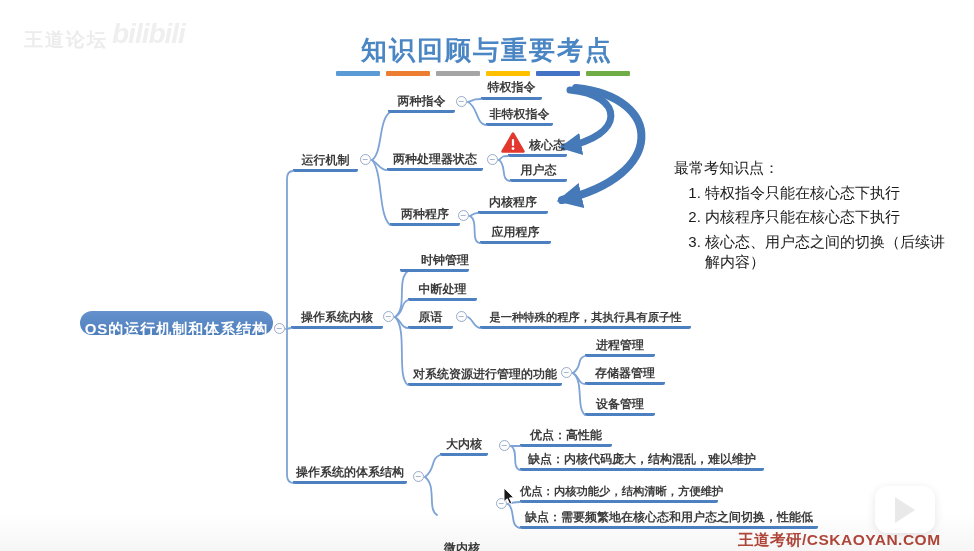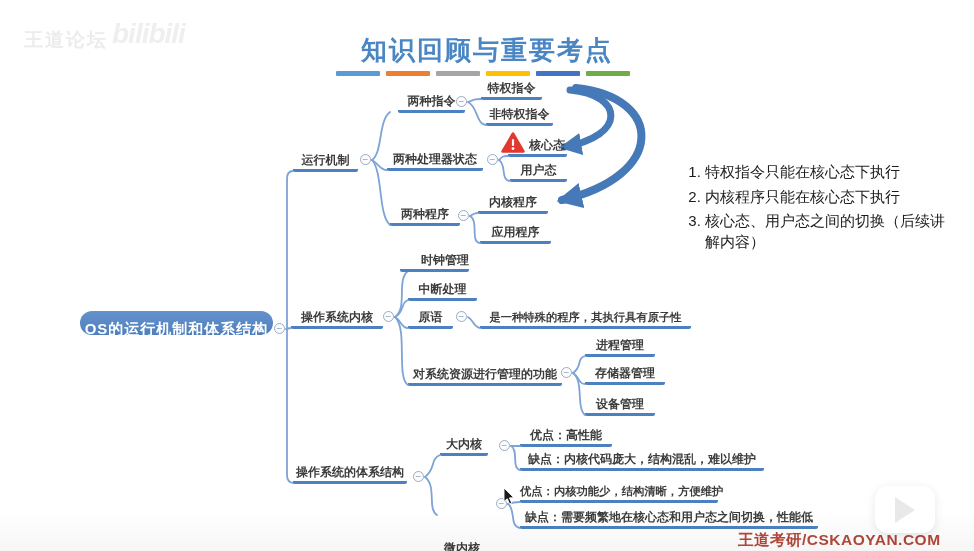--- a/index.html
+++ b/index.html
@@ -20,22 +20,22 @@
   
   .node{position:absolute;font-size:12px;font-weight:bold;color:#3c3c3c;text-align:center;
         white-space:nowrap;border-bottom:3.5px solid #4d80c0;border-radius:2px;
         padding:0 0 2px 0;line-height:13px;height:13px;}
   .small{font-size:11.3px;}
 
   #n-root{left:80px;top:311px;width:193px;height:24px;border:none;border-radius:16px;
           background:linear-gradient(#6592cd,#4f7fbc);color:#fff;font-size:15px;
           line-height:36px;padding:0;letter-spacing:1px;}
   #n-mechanism{left:293px;top:154px;width:65px;}
-  #n-two-instr{left:398px;top:95px;width:67px;}
-  #n-priv{left:481px;top:82px;width:61px;}
+  #n-two-instr{left:388px;top:95px;width:67px;}
+  #n-priv{left:481px;top:82px;width:61px;font-family:Liberation Mono, monospace;}
   #n-nonpriv{left:486px;top:108px;width:67px;}
   #n-cpu{left:387px;top:153px;width:96px;}
   #n-kmode{left:508px;top:139px;width:57px;text-align:right;padding-right:2px;}
   #n-umode{left:510px;top:164px;width:57px;}
   #n-progs{left:390px;top:208px;width:70px;}
   #n-kprog{left:478px;top:196px;width:70px;}
   #n-aprog{left:480px;top:226px;width:71px;}
   #n-oskernel{left:291px;top:311px;width:92px;}
   #n-clock{left:400px;top:254px;width:69px;text-align:right;}
   #n-intr{left:408px;top:283px;width:69px;}
@@ -192,20 +192,21 @@
 
 <div class="abs" id="warning">
   <svg width="24" height="22" viewBox="0 0 24 22">
     <path d="M12 1.5 L22.5 19.5 L1.5 19.5 Z" fill="#e2382e" stroke="#e2382e" stroke-width="2.5" stroke-linejoin="round"></path>
     <rect x="10.9" y="7" width="2.2" height="7" rx="1.1" fill="#ffffff"></rect>
     <circle cx="12" cy="16.6" r="1.4" fill="#ffffff"></circle>
   </svg>
 </div>
 
 <div class="abs" id="notes">
+  <div class="heading">最常考知识点：</div>
   <ol>
     <li>特权指令只能在核心态下执行</li>
     <li>内核程序只能在核心态下执行</li>
     <li>核心态、用户态之间的切换（后续讲解内容）</li>
   </ol>
 </div>
 
 <svg class="abs" style="left:503px;top:488px;" width="14" height="18" viewBox="0 0 14 18">
   <path d="M1 0 L1 13.5 L4.3 10.8 L6.6 16 L8.8 15 L6.4 9.9 L10.8 9.7 Z" fill="#1b1b1b" stroke="#ffffff" stroke-width="0.9"></path>
 </svg>

